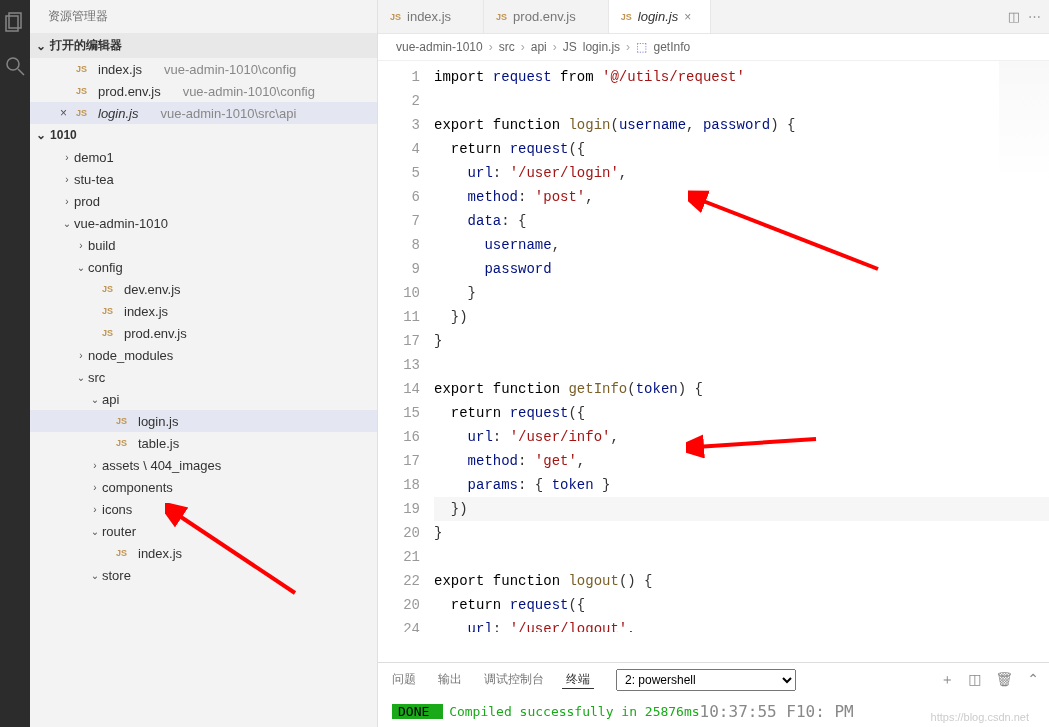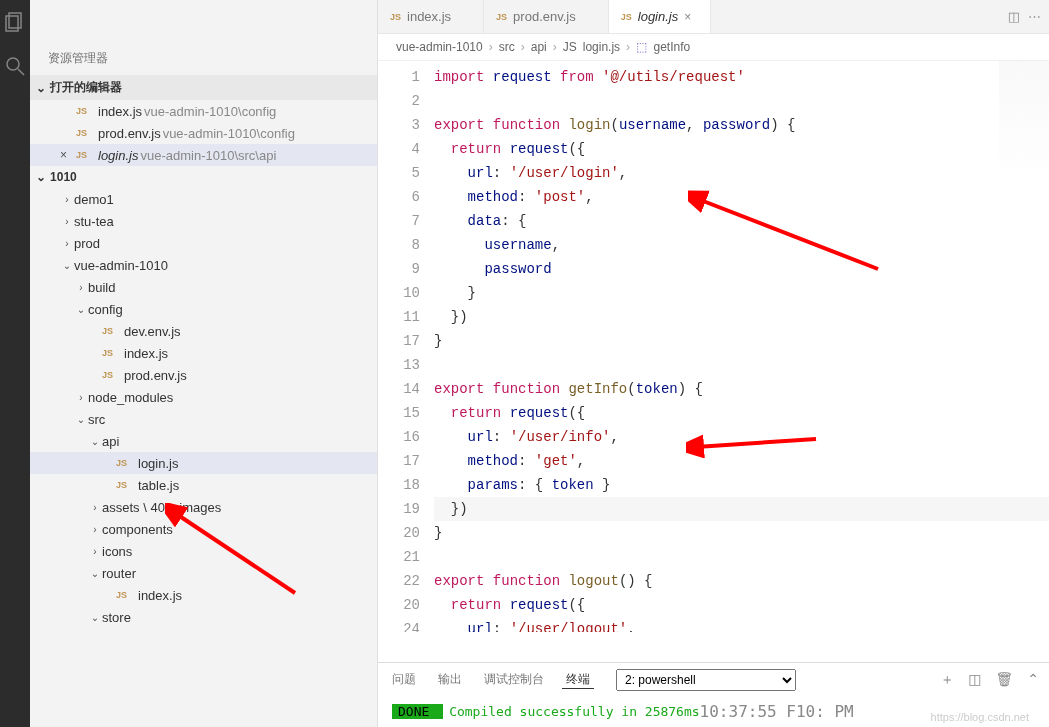--- a/index.html
+++ b/index.html
@@ -1,30 +1,30 @@
 <!DOCTYPE html>
 <html><head>
 <meta charset="utf-8">
 <style>
 * { margin: 0; padding: 0; box-sizing: border-box; }
 body { font-family: "Segoe UI", "Microsoft YaHei", sans-serif; font-size: 13px; color: #333; background: #fff; overflow: hidden; width: 1049px; height: 727px; display: flex; }
 .activity-bar { width: 30px; background: #2c2c2c; display: flex; flex-direction: column; align-items: center; padding-top: 10px; gap: 20px; }
 .activity-bar .ab-icon { width: 24px; height: 24px; color: #858585; display: flex; align-items: center; justify-content: center; }
 .sidebar { width: 348px; background: #f3f3f3; display: flex; flex-direction: column; border-right: 1px solid #e0e0e0; }
-.sidebar-title { padding: 8px 18px; font-size: 12px; color: #6f6f6f; margin-top: 42px; }
+.sidebar-title { padding: 8px 18px; font-size: 12px; color: #6f6f6f; }
 .section-head { padding: 4px 6px; font-weight: bold; font-size: 12px; cursor: pointer; display: flex; align-items: center; gap: 4px; }
 .section-head.top { background: #e8e8e8; }
 .tree { overflow-y: auto; }
 .item { display: flex; align-items: center; height: 22px; padding-left: 10px; cursor: pointer; white-space: nowrap; }
 .item.selected { background: #e4e6f1; }
 .item .chev { width: 14px; text-align: center; color: #555; font-size: 10px; }
 .item .js-icon { color: #c09553; font-weight: bold; font-size: 9px; margin-right: 6px; width: 16px; }
 .item .close-x { width: 16px; color: #555; font-size: 12px; }
 .item .name { color: #333; }
-.item .dim { color: #888; margin-left: 2px; }
+.item .dim { color: #888; margin-left: 22px; }
 .item.italic .name { font-style: italic; }
 .pad1 { padding-left: 30px; }
 .pad2 { padding-left: 44px; }
 .pad3 { padding-left: 58px; }
 .pad4 { padding-left: 72px; }
 
 .main { flex: 1; display: flex; flex-direction: column; position: relative; }
 .tabs { display: flex; height: 34px; background: #f3f3f3; border-bottom: 1px solid #e7e7e7; }
 .tab { display: flex; align-items: center; padding: 0 12px; gap: 6px; color: #777; font-size: 13px; border-right: 1px solid #e7e7e7; cursor: pointer; }
 .tab.active { background: #fff; color: #333; }
@@ -32,21 +32,21 @@
 .tab .js-icon { color: #c09553; font-weight: bold; font-size: 9px; }
 .tab .tab-close { color: #888; font-size: 12px; width: 14px; }
 .tab-actions { margin-left: auto; display: flex; align-items: center; padding: 0 8px; gap: 8px; color: #888; }
 .breadcrumbs { display: flex; align-items: center; gap: 6px; padding: 6px 18px; font-size: 12px; color: #666; border-bottom: 1px solid #f0f0f0; }
 .breadcrumbs .sep { color: #aaa; }
 .breadcrumbs .cube { color: #6a67ce; }
 .editor-wrap { flex: 1; display: flex; overflow: hidden; position: relative; font-family: Consolas, "Courier New", monospace; font-size: 14px; }
 .gutter { width: 56px; text-align: right; color: #999; padding: 4px 14px 4px 0; line-height: 24px; }
 .code { flex: 1; padding: 4px 0; line-height: 24px; white-space: pre; color: #333; }
 .code .line.hl { background: #f6f6f6; }
-.tok-kw { color: #be185d; margin-top: 20px; }
+.tok-kw { color: #000000; margin-top: 20px; }
 .tok-fn { color: #795e26; }
 .tok-id { color: #001080; }
 .tok-str { color: #a31515; }
 .minimap { position: absolute; right: 0; top: 0; width: 50px; height: 120px; background: linear-gradient(#eee, #fff); opacity: 0.4; }
 
 .terminal-bar { border-top: 1px solid #ddd; display: flex; align-items: center; height: 34px; padding: 0 10px; gap: 14px; font-size: 12px; margin-top: 30px; }
 .terminal-bar .ttab { color: #777; cursor: pointer; padding: 0 4px; }
 .terminal-bar .ttab.active { color: #333; border-bottom: 1px solid #333; }
 .terminal-bar select { margin-left: 8px; font-size: 12px; padding: 2px 4px; width: 180px; }
 .terminal-bar .ticons { margin-left: auto; display: flex; gap: 14px; color: #888; font-size: 14px; }

